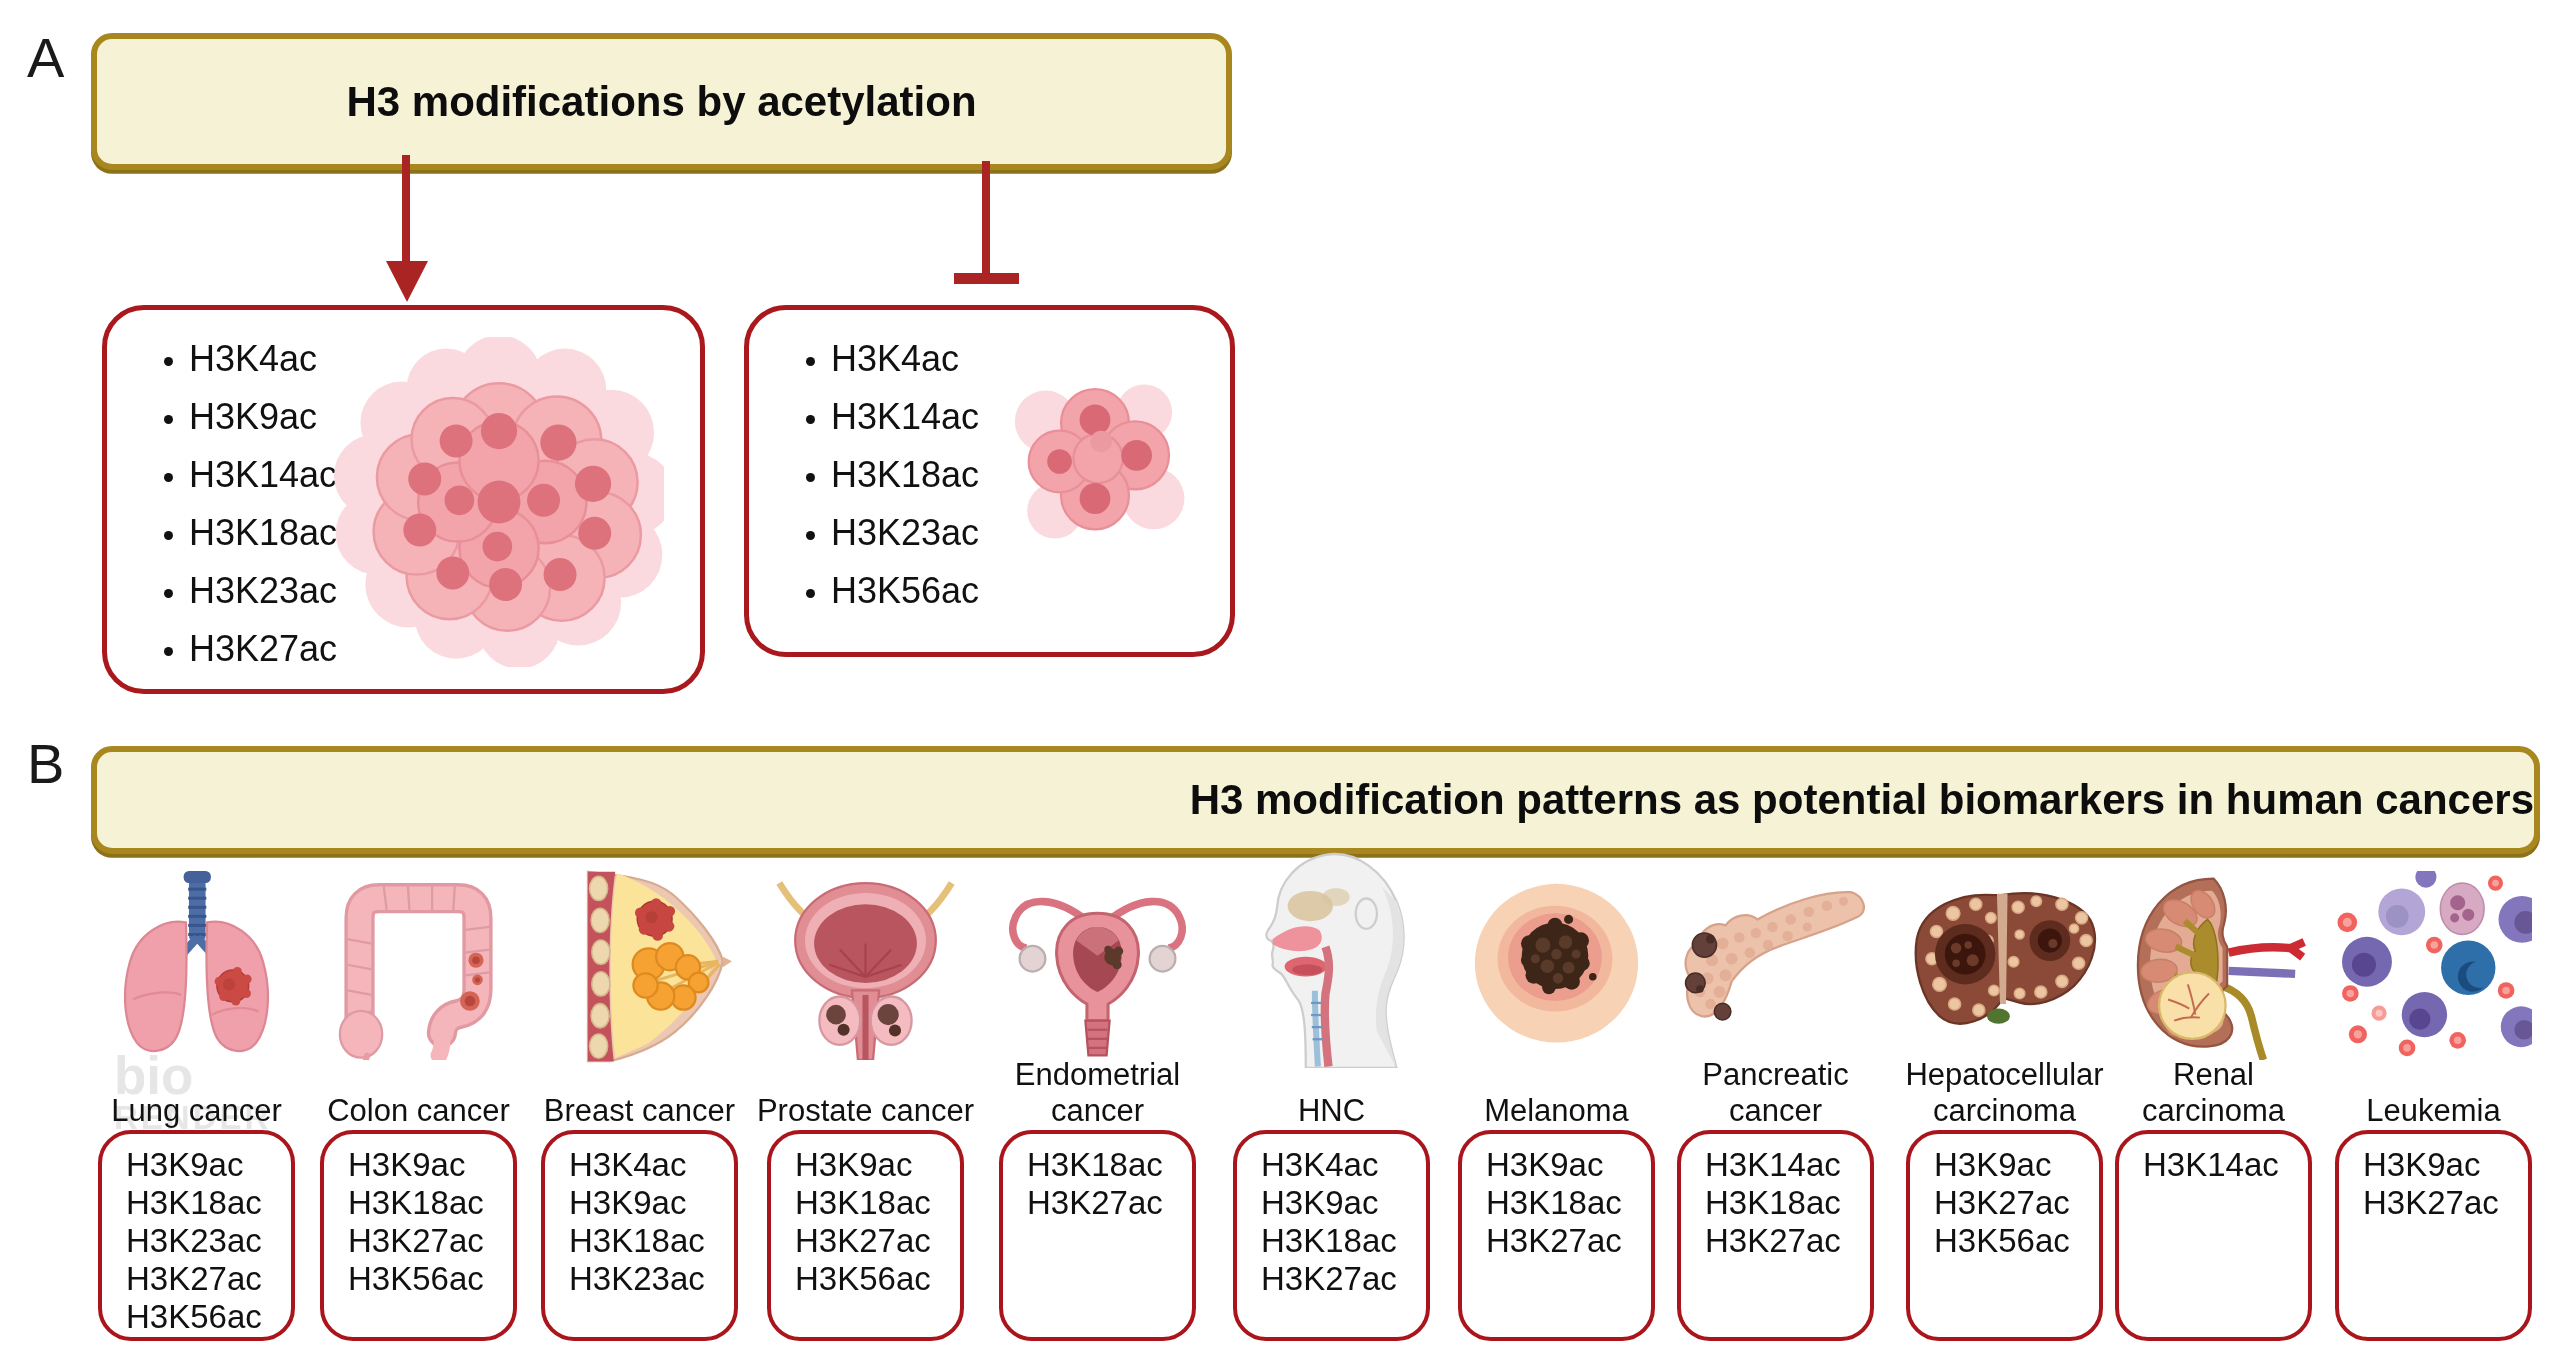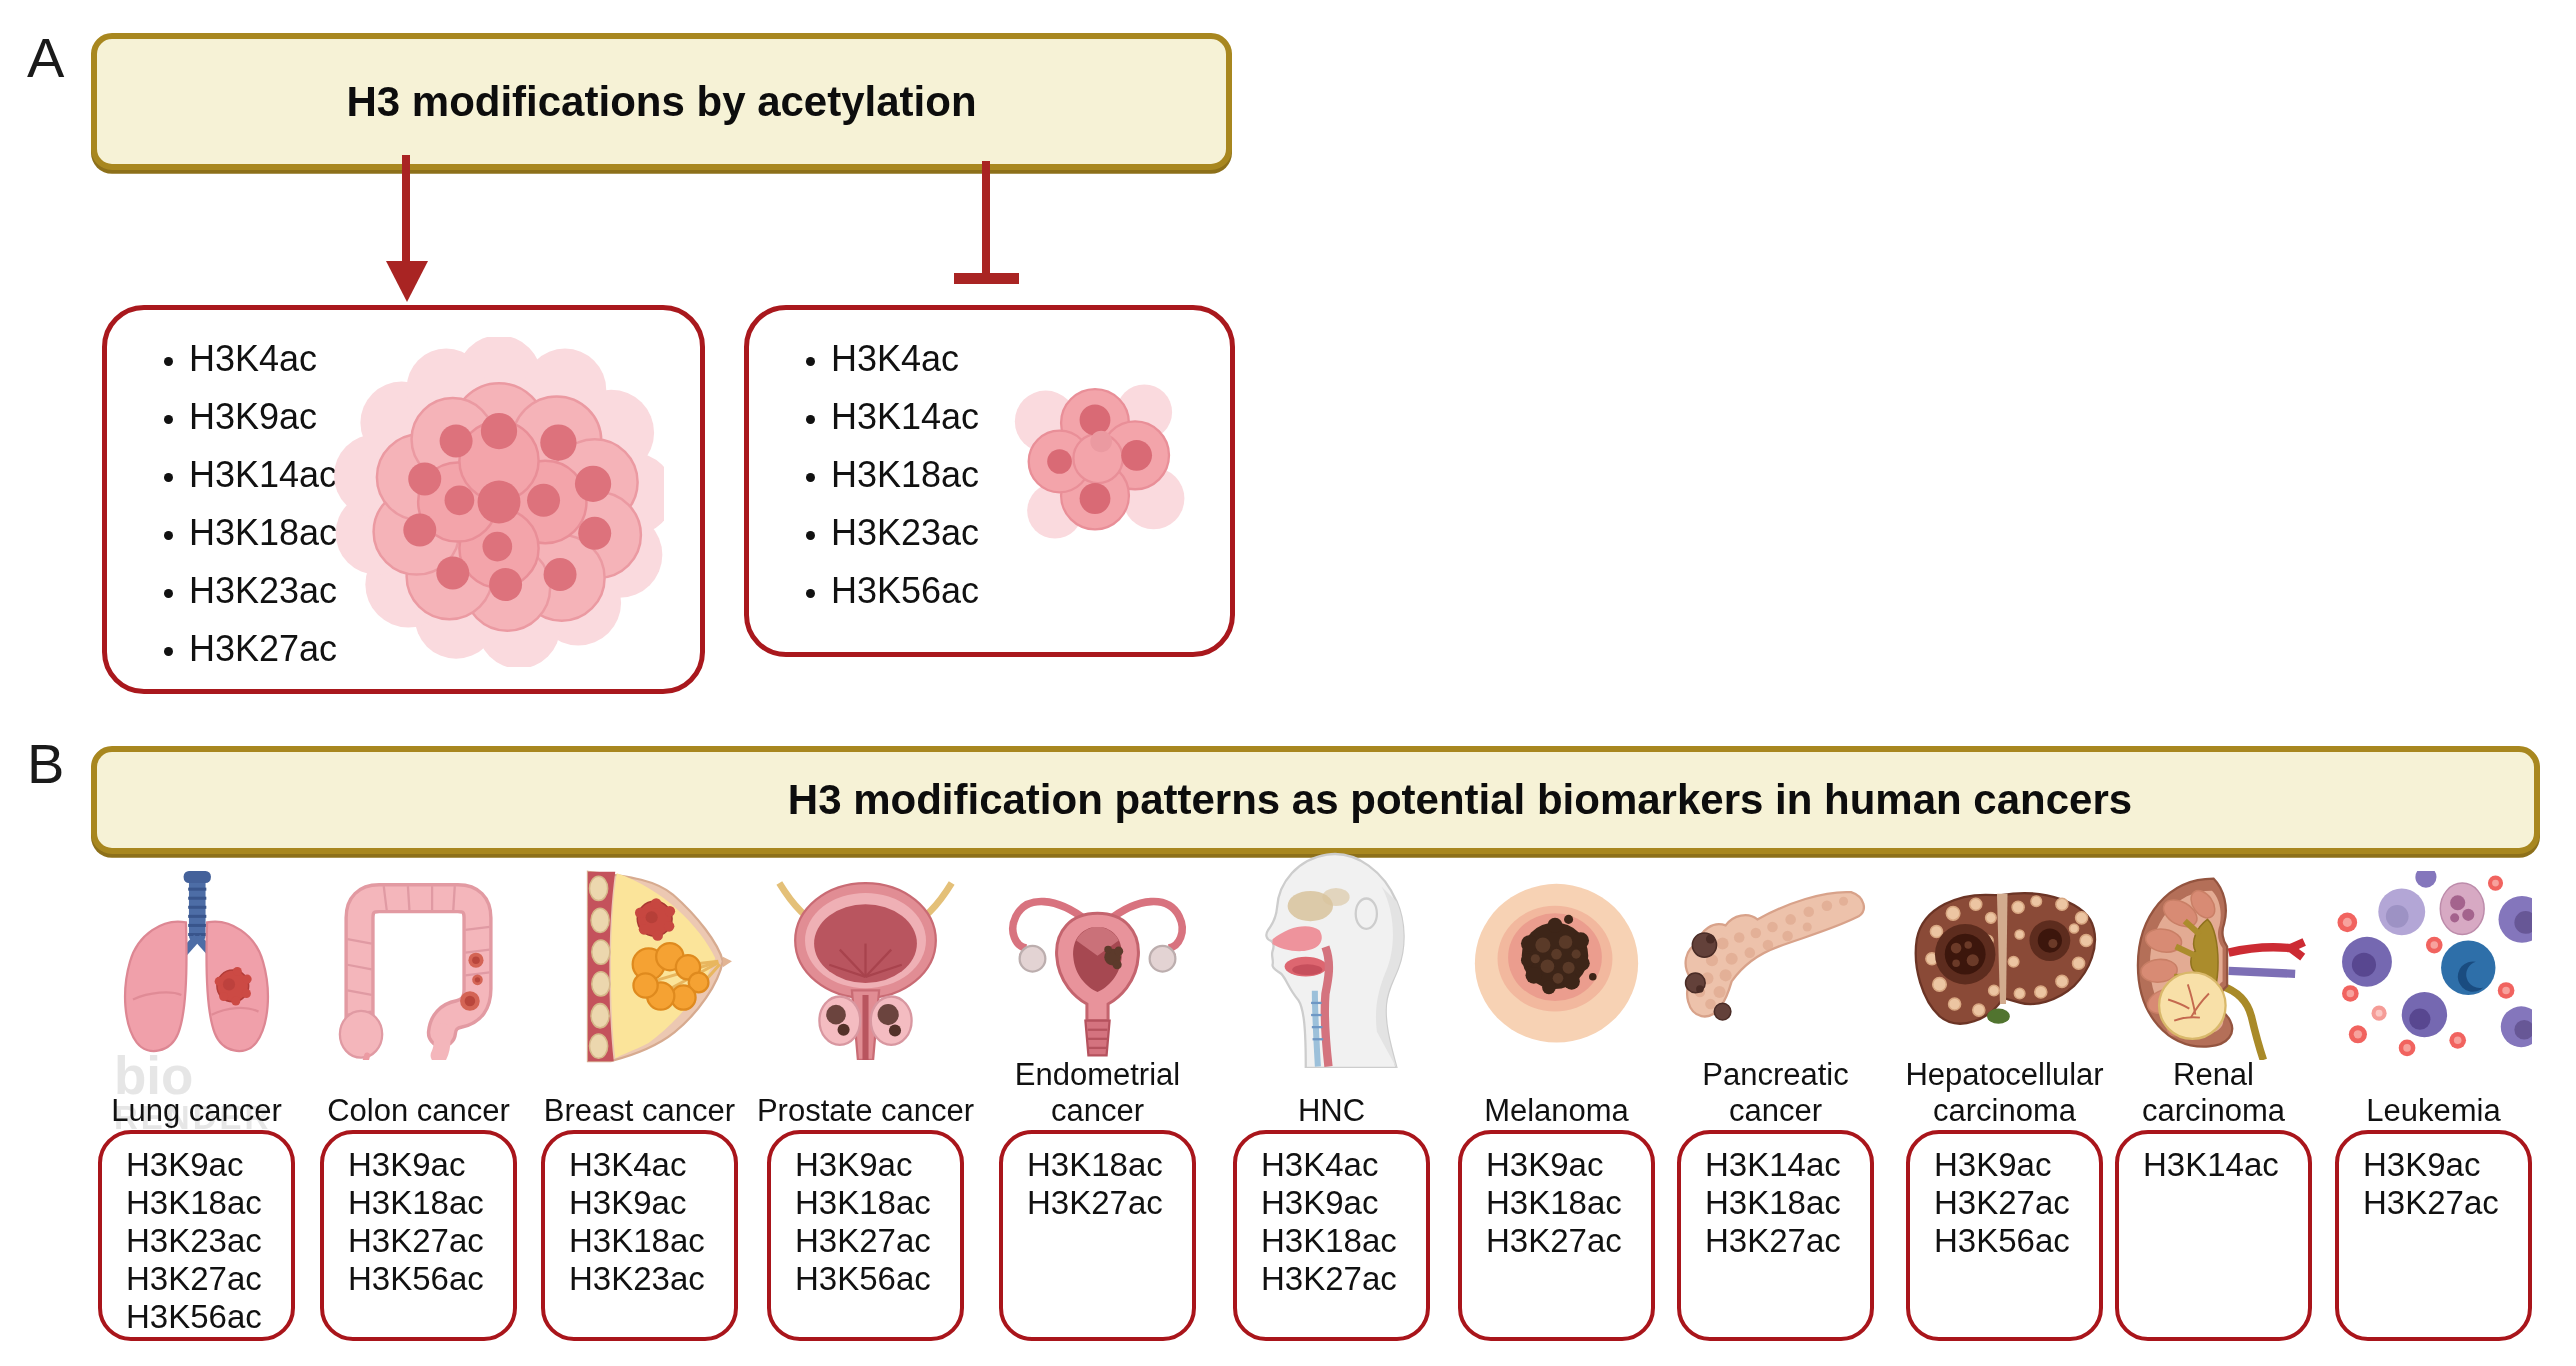--- a/index.html
+++ b/index.html
@@ -7,21 +7,21 @@
   .page{position:relative;width:2576px;height:1367px;background:#ffffff;overflow:hidden;}
 
   .panel-letter{position:absolute;font-size:56px;line-height:56px;color:#1a1a1a;}
   #labelA{left:27px;top:30px;}
   #labelB{left:27px;top:736px;}
 
   .title-box{position:absolute;box-sizing:border-box;background:#f6f2d6;border:6px solid #a8871f;
     border-radius:21px;box-shadow:0 3.8px 0 #8d701a;display:flex;align-items:center;}
   .title-text{font-size:42px;font-weight:bold;color:#0d0d0d;letter-spacing:0px;white-space:nowrap;}
   #titleA{left:91px;top:33px;width:1141px;height:137px;justify-content:center;}
-  #titleB{left:91px;top:746px;width:2449px;height:108px;justify-content:center;padding-left:289px;}
+  #titleB{left:91px;top:746px;width:2449px;height:108px;justify-content:flex-end;padding-left:289px;}
 
   
   .shaft{position:absolute;background:#a92423;}
   #arrowShaft{left:402px;top:155px;width:8.3px;height:108px;}
   #arrowHead{position:absolute;left:386px;top:261px;width:0;height:0;
     border-left:21px solid transparent;border-right:21px solid transparent;border-top:41px solid #a92423;}
   #tbarShaft{left:982px;top:161px;width:8.3px;height:114px;}
   #tbarCap{position:absolute;left:954px;top:273px;width:65px;height:10.6px;background:#a92423;}
 
   .red-box{position:absolute;box-sizing:border-box;border:5.3px solid #a9181d;border-radius:42px;background:#ffffff;}

